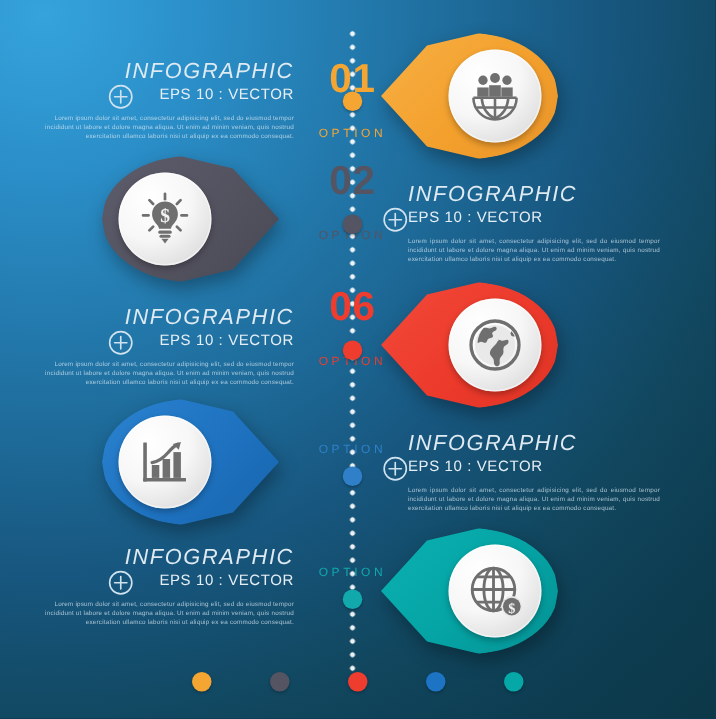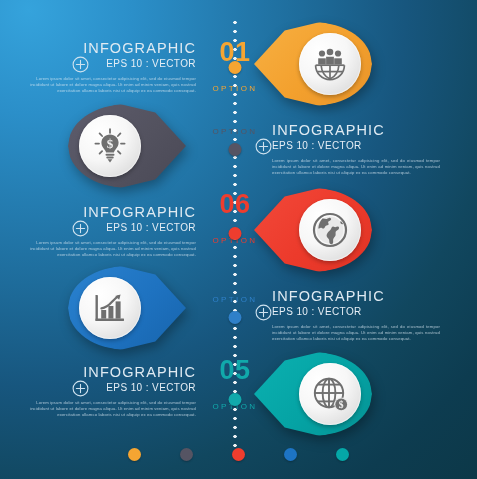--- a/index.html
+++ b/index.html
@@ -70,20 +70,21 @@
   .petal.right .iconwrap{ right:11px; }
   .petal.left  .iconwrap{ left:11px; }
   .iconwrap svg{ display:block; }
   
   .txt{position:absolute;width:168px;}
   .txt.r{text-align:right;}
   .txt.l{text-align:left;}
   .head{
     font-size:14.5px;letter-spacing:1.1px;color:#dfeaf2;line-height:16px;
     font-weight:normal;
+    font-style:italic;
   }
   .sub{
     font-size:10px;letter-spacing:.4px;color:#e6eef5;line-height:14px;margin-top:1px;
   }
   .body{
     font-size:4.2px;line-height:6.2px;color:rgba(222,236,245,.72);
     margin-top:5px;letter-spacing:.15px;
     text-align:justify;
   }
   .txt.r .body{ text-align:right; }
@@ -142,20 +143,21 @@
     <div class="body">Lorem ipsum dolor sit amet, consectetur adipisicing elit, sed do eiusmod tempor incididunt ut labore et dolore magna aliqua. Ut enim ad minim veniam, quis nostrud exercitation ullamco laboris nisi ut aliquip ex ea commodo consequat.</div>
   </div>
   <div class="plusicon" style="left:72px;top:56px;">
     <svg width="17" height="17" viewBox="0 0 17 17" aria-hidden="true">
       <circle cx="8.5" cy="8.5" r="7.4" fill="none" stroke="#cfe2ef" stroke-width="1.1"></circle>
       <path d="M8.5 4.4v8.2M4.4 8.5h8.2" stroke="#cfe2ef" stroke-width="1.1" stroke-linecap="round"></path>
     </svg>
   </div>
 
   <div class="numblock" style="top:108px;">
+    <div class="num" style="color:#555463;">02</div>
     <div class="opt" style="color:#555463;">OPTION</div>
   </div>
   <div class="node" style="top:143px;background:#555463;"></div>
 
   <div class="petal left" style="left:68px;top:104px;">
     <div class="blob" style="background:linear-gradient(135deg,#5d5c6c 0%,#53525f 55%,#494855 100%);"></div>
     <div class="iconwrap">
       <svg width="40" height="40" viewBox="0 0 40 40" aria-hidden="true">
         <g stroke="#6f6f6f" stroke-width="1.8" stroke-linecap="round">
           <path d="M20 3.2v3.6"></path>
@@ -248,21 +250,20 @@
     <div class="body">Lorem ipsum dolor sit amet, consectetur adipisicing elit, sed do eiusmod tempor incididunt ut labore et dolore magna aliqua. Ut enim ad minim veniam, quis nostrud exercitation ullamco laboris nisi ut aliquip ex ea commodo consequat.</div>
   </div>
   <div class="plusicon" style="left:255px;top:304px;">
     <svg width="17" height="17" viewBox="0 0 17 17" aria-hidden="true">
       <circle cx="8.5" cy="8.5" r="7.4" fill="none" stroke="#cfe2ef" stroke-width="1.1"></circle>
       <path d="M8.5 4.4v8.2M4.4 8.5h8.2" stroke="#cfe2ef" stroke-width="1.1" stroke-linecap="round"></path>
     </svg>
   </div>
 
   <div class="numblock" style="top:358px;">
-    <div class="num" style="color:#11a9ab;">05</div>
     <div class="opt" style="color:#11a9ab;">OPTION</div>
   </div>
   <div class="node" style="top:393px;background:#11a9ab;"></div>
 
   <div class="petal right" style="left:254px;top:352px;">
     <div class="blob" style="background:linear-gradient(135deg,#0bb1b1 0%,#05a3a4 55%,#059294 100%);"></div>
     <div class="iconwrap">
       <svg width="40" height="40" viewBox="0 0 40 40" aria-hidden="true">
         <g fill="none" stroke="#6f6f6f" stroke-width="1.9">
           <circle cx="19" cy="19" r="14.2"></circle>

